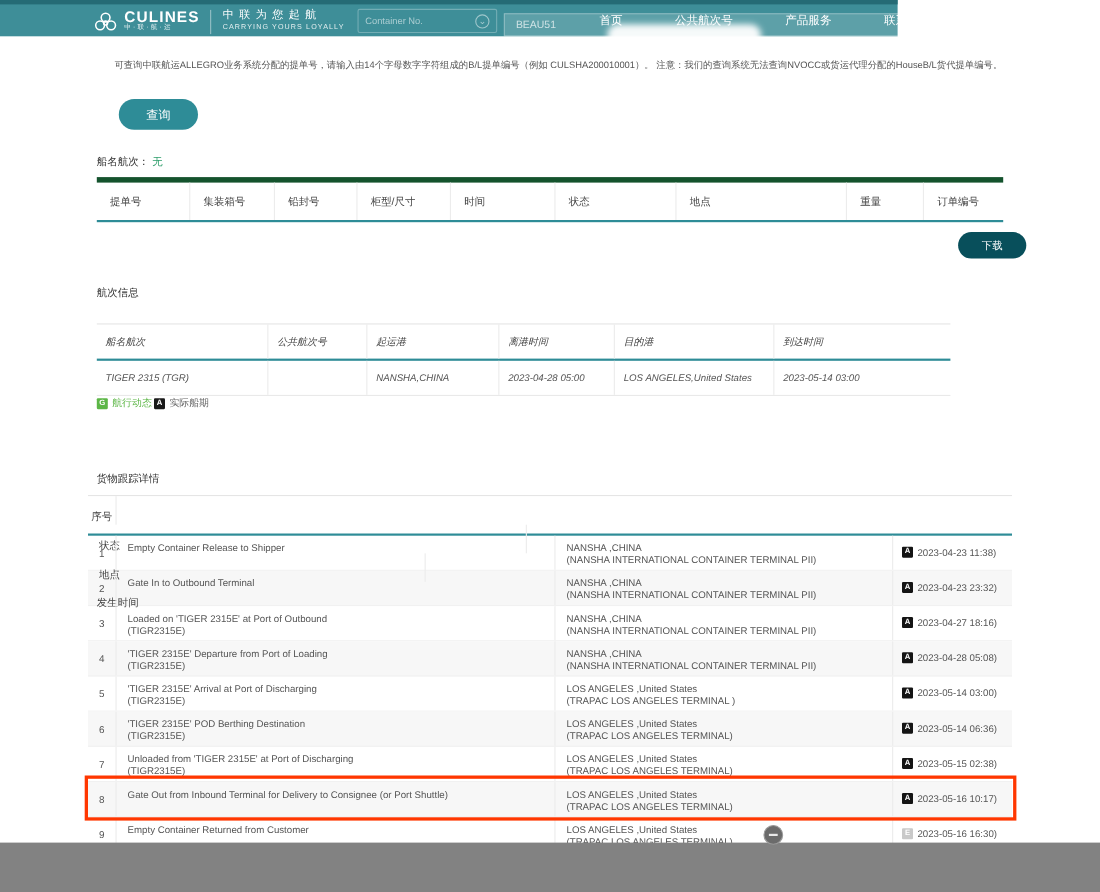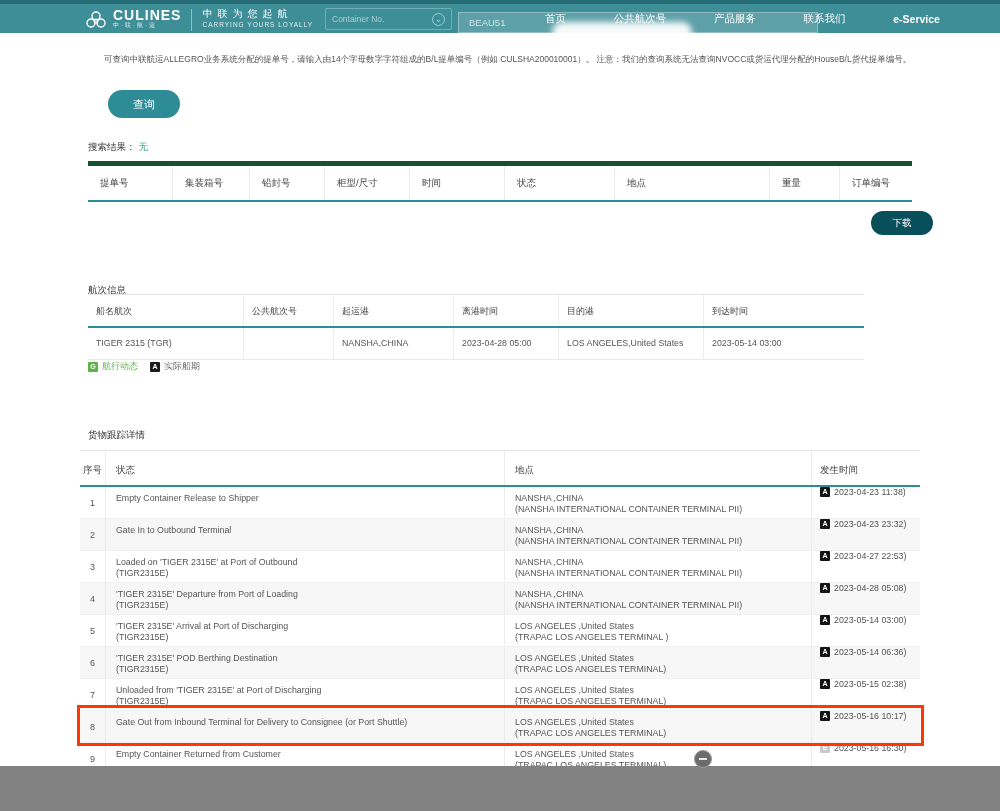--- a/index.html
+++ b/index.html
@@ -1,19 +1,19 @@
 <!DOCTYPE html>
 <html><head>
 <meta charset="utf-8">
 <style>
   html,body{margin:0;padding:0;}
   body{width:1000px;height:811px;position:relative;overflow:hidden;background:#fff;
        font-family:"Liberation Sans",sans-serif;color:#333;}
   
-  .hdr{position:absolute;left:0;top:0;width:1000px;height:33px;background:#3E8E98;
+  .hdr{position:absolute;left:0;top:0;width:816px;height:33px;background:#3E8E98;
        border-top:4px solid #256b75;box-sizing:border-box;z-index:2;}
   .logo-wrap{position:absolute;left:84px;top:4px;display:flex;align-items:flex-start;}
   .logo-icon{margin-top:1px;}
   .brand{color:#fff;font-weight:bold;font-size:14px;letter-spacing:1px;line-height:14px;}
   .brand-sub{color:rgba(255,255,255,.85);font-size:6px;letter-spacing:2px;line-height:7px;}
   .logo-div{width:1px;height:22px;background:rgba(255,255,255,.45);margin:1px 10px 0 10px;}
   .slogan-cn{color:#fff;font-size:10px;letter-spacing:5px;line-height:12px;}
   .slogan-en{color:rgba(255,255,255,.85);font-size:6.5px;letter-spacing:1px;line-height:9px;}
   .nav{position:absolute;left:545px;top:0;width:395px;height:29px;display:flex;
        justify-content:space-between;align-items:center;}
@@ -42,50 +42,50 @@
   
   .results-line{position:absolute;left:88px;top:141px;font-size:9.5px;color:#333;}
   .results-none{color:#2E9E6B;margin-left:3px;}
   .rt{position:absolute;left:88px;top:161px;width:824px;border-top:5px solid #14532d;
       border-bottom:2px solid #2E8C97;display:flex;height:34px;box-sizing:content-box;}
   .rt-cell{box-sizing:border-box;padding:11px 0 0 12px;font-size:9.5px;color:#444;
       border-right:1px solid #ececec;overflow:hidden;white-space:nowrap;}
   .rt-cell:last-child{border-right:none;}
   .btn-dl1{position:absolute;left:871px;top:211px;width:62px;height:24px;font-size:9.5px;border-radius:12px;}
   
-  .vt{position:absolute;left:88px;top:294px;width:776px;}
+  .vt{position:absolute;left:88px;top:294px;width:776px;font-style:italic;}
   .vt-head{display:flex;height:31px;border-top:1px solid #e5e5e5;border-bottom:2px solid #2E8C97;}
   .vt-row{display:flex;height:31px;border-bottom:1px solid #e9e9e9;}
   .vt-cell{box-sizing:border-box;padding:10px 0 0 8px;font-size:9px;color:#444;
       border-right:1px solid #ececec;overflow:hidden;white-space:nowrap;}
   .vt-cell:last-child{border-right:none;}
   .vt-row .vt-cell{color:#555;font-size:8.8px;}
   .legend{position:absolute;left:88px;top:360px;display:flex;align-items:center;font-size:9px;}
   .lg-badge{display:inline-block;width:10px;height:10px;border-radius:1px;color:#fff;font-size:7px;
       font-weight:bold;line-height:10px;text-align:center;margin-right:4px;}
   .lg-g{background:#5CB646;}
   .lg-a{background:#1a1a1a;}
-  .lg-label-g{color:#5CB646;margin-right:12px;}
+  .lg-label-g{color:#5CB646;margin-right:2px;}
   .lg-label-a{color:#666;}
   
   .ct{position:absolute;left:80px;top:450px;width:840px;}
-  .ct-head{display:flex;height:37px;border-top:1px solid #e5e5e5;border-bottom:2px solid #2E8C97;box-sizing:border-box;}
+  .ct-head{display:flex;height:37px;border-top:1px solid #e5e5e5;border-bottom:2px solid #2E8C97;box-sizing:border-box;flex-direction:column;}
   .ct-hcell{box-sizing:border-box;padding-top:13px;font-size:9.5px;color:#444;border-right:1px solid #ececec;}
   .ct-hcell:last-child,.ct-c:last-child{border-right:none;}
   .ct-row{display:flex;height:32px;border-bottom:1px solid #f1f1f1;box-sizing:border-box;}
   .ct-row.alt{background:#f7f7f7;}
   .ct-c{box-sizing:border-box;border-right:1px solid #ececec;overflow:hidden;}
   .w1{width:26px;text-align:center;}
   .w2{width:399px;padding-left:10px;}
   .w3{width:307px;padding-left:10px;}
   .w4{width:108px;padding-left:8px;}
   .ct-row .w1{font-size:9px;color:#555;padding-top:11px;}
   .ct-row .w2,.ct-row .w3{padding-top:6px;}
   .l1{font-size:8.8px;color:#555;line-height:10.5px;white-space:nowrap;}
-  .ct-row .w4{display:flex;align-items:flex-start;}
+  .ct-row .w4{padding-top:10px;display:flex;align-items:flex-start;}
   .t-badge{display:inline-block;width:10px;height:10px;background:#141414;color:#fff;font-size:7px;
       font-weight:bold;line-height:10px;text-align:center;border-radius:1px;margin-right:4px;flex:none;}
   .t-badge.est{background:#c9c9c9;}
   .t-time{font-size:8.8px;color:#555;white-space:nowrap;}
   .hl-box{position:absolute;left:77px;top:705px;width:847px;height:41px;border:3px solid #FF3700;
       box-sizing:border-box;z-index:5;pointer-events:none;}
   
   .collapse{position:absolute;left:694px;top:750px;width:18px;height:18px;border-radius:50%;
       background:#6b6b6b;border:1px solid #9a9a9a;box-sizing:border-box;z-index:8;cursor:pointer;}
   .collapse::after{content:"";position:absolute;left:4px;top:7px;width:8px;height:2px;background:#e8e8e8;}
@@ -128,36 +128,36 @@
   <span>Container No.</span>
   <span class="ghost-chevron">⌄</span>
 </div>
 <div class="ghost-input">BEAU51</div>
 <div class="blob"></div>
 
 <div class="instruction">可查询中联航运ALLEGRO业务系统分配的提单号，请输入由14个字母数字字符组成的B/L提单编号（例如 CULSHA200010001）。 注意：我们的查询系统无法查询NVOCC或货运代理分配的HouseB/L货代提单编号。</div>
 <button class="pill btn-teal btn-query">查询</button>
 
 <div class="results-line">
-  <span>搜索结果：</span><span class="results-none">无</span>
+  <span>船名航次：</span><span class="results-none">无</span>
 </div>
 <div class="rt">
   <div class="rt-cell" style="width:85px">提单号</div>
   <div class="rt-cell" style="width:77px">集装箱号</div>
   <div class="rt-cell" style="width:75px">铅封号</div>
   <div class="rt-cell" style="width:85px">柜型/尺寸</div>
   <div class="rt-cell" style="width:95px">时间</div>
   <div class="rt-cell" style="width:110px">状态</div>
   <div class="rt-cell" style="width:155px">地点</div>
   <div class="rt-cell" style="width:70px">重量</div>
   <div class="rt-cell" style="width:72px">订单编号</div>
 </div>
 <button class="pill btn-dark btn-dl1">下载</button>
 
-<div class="sec-title" style="top:284px">航次信息</div>
+<div class="sec-title" style="top:260px">航次信息</div>
 <div class="vt">
   <div class="vt-head">
     <div class="vt-cell" style="width:156px">船名航次</div>
     <div class="vt-cell" style="width:90px">公共航次号</div>
     <div class="vt-cell" style="width:120px">起运港</div>
     <div class="vt-cell" style="width:105px">离港时间</div>
     <div class="vt-cell" style="width:145px">目的港</div>
     <div class="vt-cell" style="width:160px">到达时间</div>
   </div>
   <div class="vt-row">
@@ -220,21 +220,21 @@
     <div class="ct-c w2">
         <div class="l1">Loaded on 'TIGER 2315E' at Port of Outbound</div>
         <div class="l1">(TIGR2315E)</div>
       </div>
     <div class="ct-c w3">
         <div class="l1">NANSHA ,CHINA</div>
         <div class="l1">(NANSHA INTERNATIONAL CONTAINER TERMINAL PII)</div>
       </div>
     <div class="ct-c w4">
         <span class="t-badge">A</span>
-        <span class="t-time">2023-04-27 22:53)</span>
+        <span class="t-time">2023-04-27 18:16)</span>
       </div>
   </div>
   <div class="ct-row alt">
     <div class="ct-c w1">4</div>
     <div class="ct-c w2">
         <div class="l1">'TIGER 2315E' Departure from Port of Loading</div>
         <div class="l1">(TIGR2315E)</div>
       </div>
     <div class="ct-c w3">
         <div class="l1">NANSHA ,CHINA</div>

